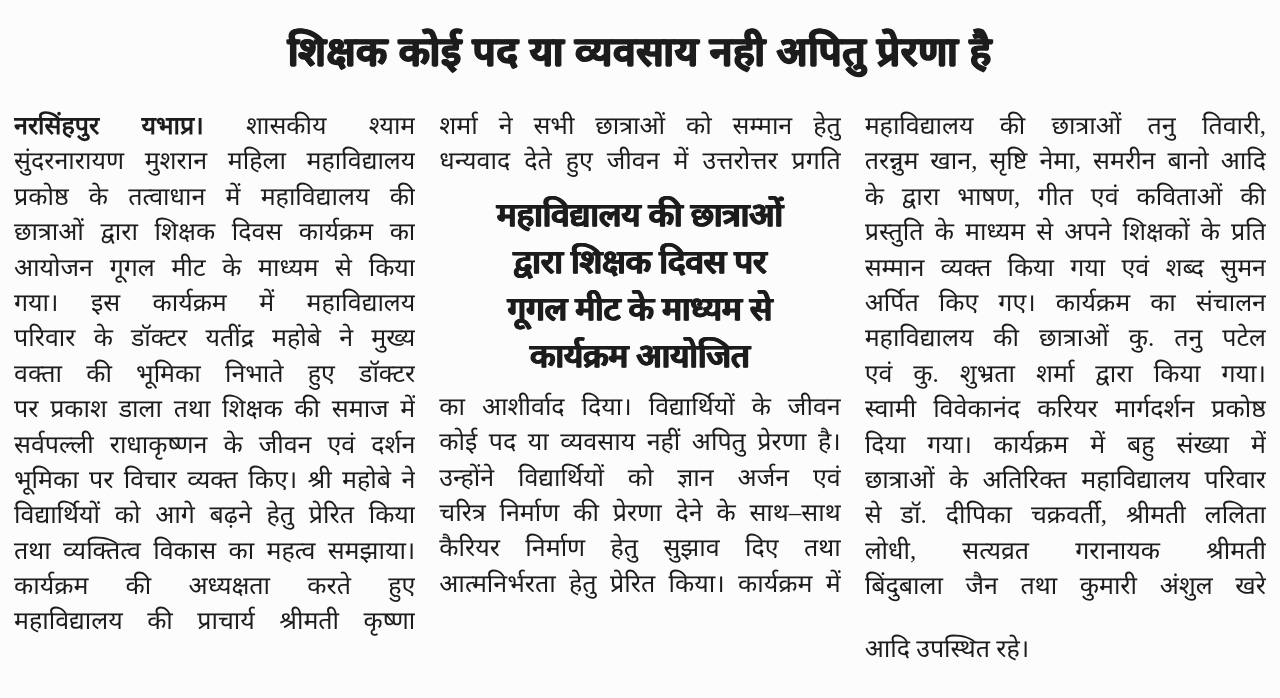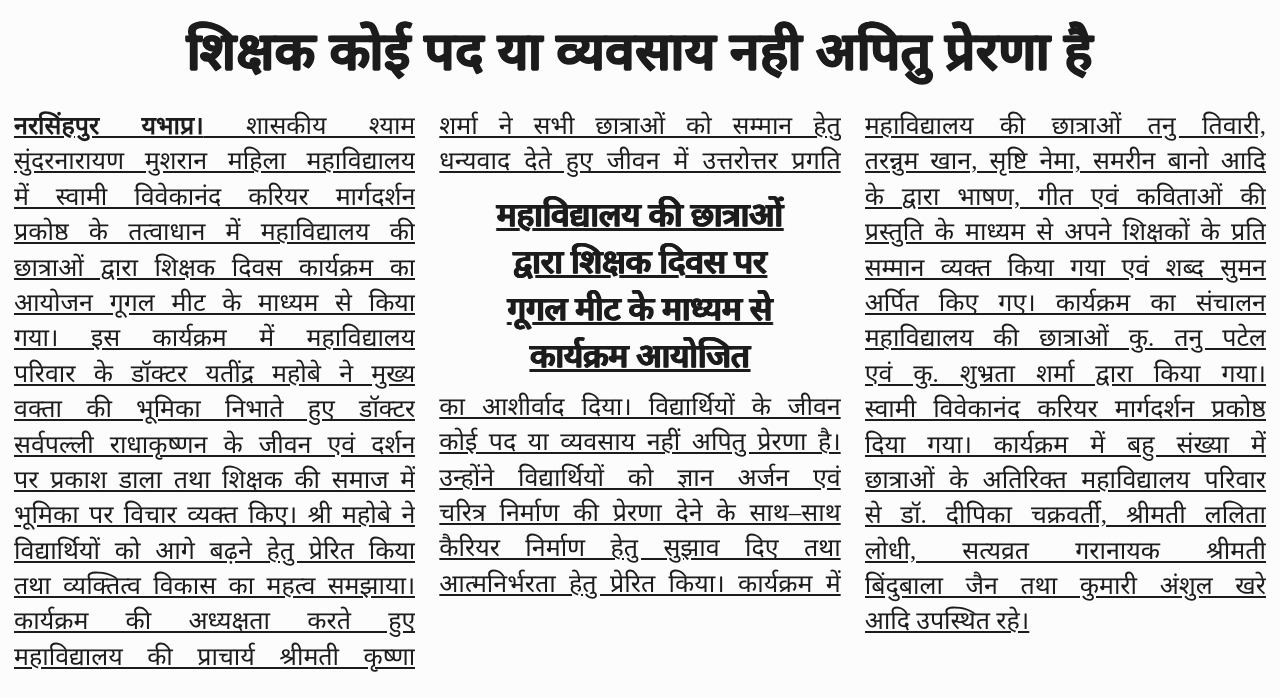--- a/index.html
+++ b/index.html
@@ -7,21 +7,21 @@
   html, body { margin: 0; padding: 0; }
   body {
     width: 1280px; height: 698px; overflow: hidden;
     background: var(--paper);
     color: var(--ink);
     font-family: "Liberation Serif", "DejaVu Serif", serif;
   }
   .page { width: 1280px; height: 698px; padding: 4px 14px 6px; }
   .headline {
     margin: 0 0 6px 0;
-    font-size: 52px;
+    font-size: 40px;
     font-weight: 900;
     line-height: 96px;
     height: 98px;
     text-align: center;
     white-space: nowrap;
     overflow: hidden;
     letter-spacing: 1px;
     text-shadow: 1px 0 0 currentColor, -1px 0 0 currentColor, 0 0.5px 0 currentColor;
   }
   .columns {
@@ -31,23 +31,22 @@
   }
   .col { flex: 1 1 0; min-width: 0; }
   .line {
     font-size: 25px;
     line-height: 35.4px;
     height: 35.4px;
     text-align: justify;
     text-align-last: justify;
     white-space: nowrap;
     overflow: hidden;
-    text-decoration: underline;
   }
-  .line.short { text-align-last: left; }
+  .line.short { text-align-last: left; margin-top: 28px; }
   .line strong { font-weight: bold; }
   .subhead { margin: 13px 0 9px; }
   .subhead .line {
     font-size: 33px;
     font-weight: 900;
     line-height: 47px;
     height: 47px;
     text-align: right;
     text-align-last: center;
     text-shadow: 0.7px 0 0 currentColor, -0.7px 0 0 currentColor;
@@ -55,29 +54,28 @@
 </style>
 </head>
 <body>
 
 <div class="page">
   <h1 class="headline">शिक्षक कोई पद या व्यवसाय नही अपितु प्रेरणा है</h1>
   <div class="columns">
     <div class="col">
         <div class="line"><strong>नरसिंहपुर यभाप्र।</strong> शासकीय श्याम</div>
         <div class="line">सुंदरनारायण मुशरान महिला महाविद्यालय</div>
-        <div class="line">में स्वामी विवेकानंद करियर मार्गदर्शन</div>
         <div class="line">प्रकोष्ठ के तत्वाधान में महाविद्यालय की</div>
         <div class="line">छात्राओं द्वारा शिक्षक दिवस कार्यक्रम का</div>
         <div class="line">आयोजन गूगल मीट के माध्यम से किया</div>
         <div class="line">गया। इस कार्यक्रम में महाविद्यालय</div>
         <div class="line">परिवार के डॉक्टर यतींद्र महोबे ने मुख्य</div>
         <div class="line">वक्ता की भूमिका निभाते हुए डॉक्टर</div>
+        <div class="line">पर प्रकाश डाला तथा शिक्षक की समाज में</div>
         <div class="line">सर्वपल्ली राधाकृष्णन के जीवन एवं दर्शन</div>
-        <div class="line">पर प्रकाश डाला तथा शिक्षक की समाज में</div>
         <div class="line">भूमिका पर विचार व्यक्त किए। श्री महोबे ने</div>
         <div class="line">विद्यार्थियों को आगे बढ़ने हेतु प्रेरित किया</div>
         <div class="line">तथा व्यक्तित्व विकास का महत्व समझाया।</div>
         <div class="line">कार्यक्रम की अध्यक्षता करते हुए</div>
         <div class="line">महाविद्यालय की प्राचार्य श्रीमती कृष्णा</div>
       </div>
     <div class="col">
       <div>
           <div class="line">शर्मा ने सभी छात्राओं को सम्मान हेतु</div>
           <div class="line">धन्यवाद देते हुए जीवन में उत्तरोत्तर प्रगति</div>

